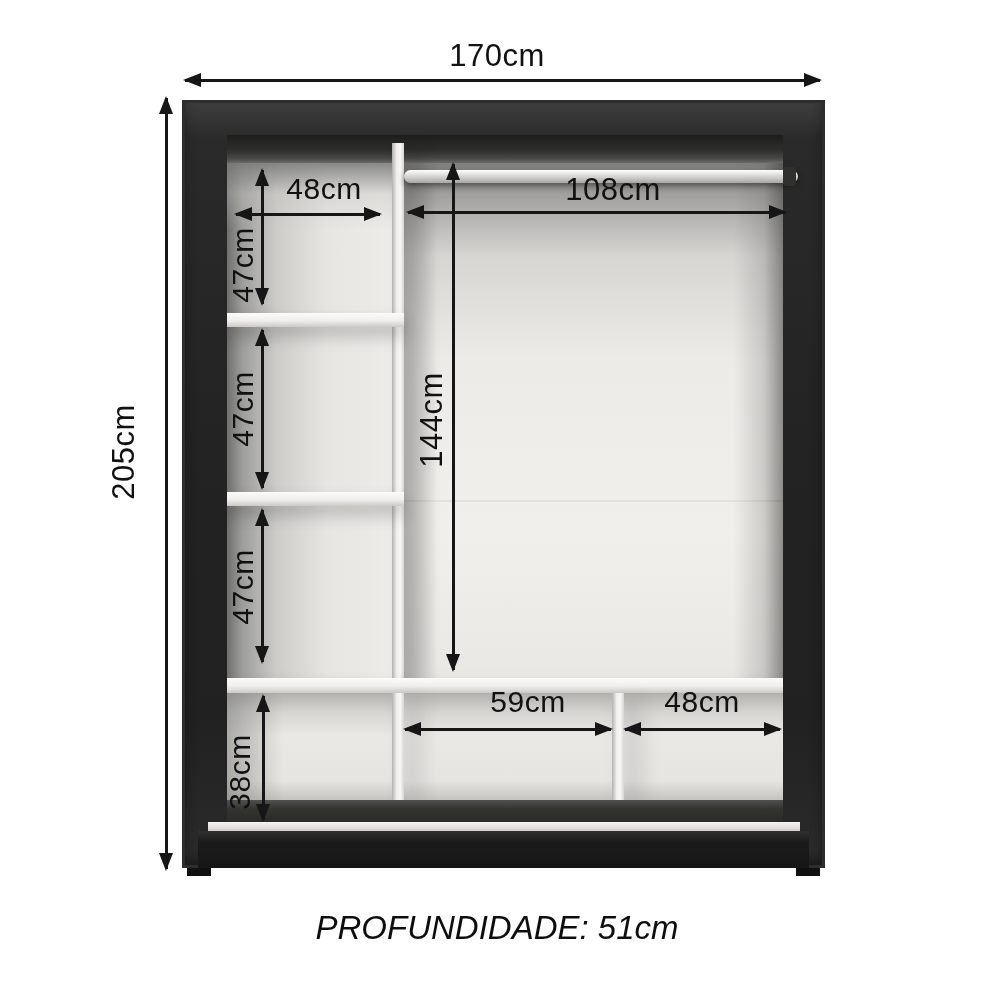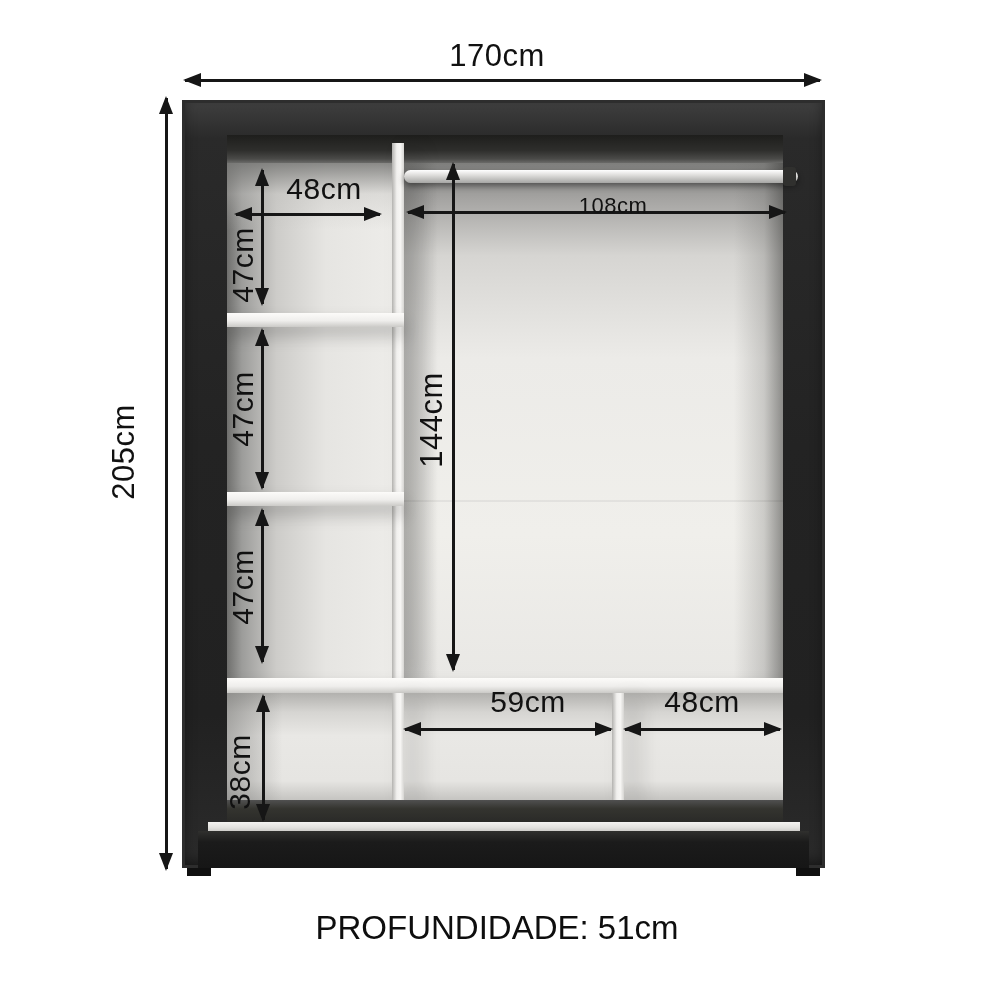--- a/index.html
+++ b/index.html
@@ -78,26 +78,26 @@
   .dlabel{position:absolute;font-size:30px;line-height:1;white-space:nowrap;color:#111;
     transform:translate(-50%,-50%);z-index:30;letter-spacing:.5px;}
   .rot{transform:translate(-50%,-50%) rotate(-90deg);}
   #lbl-total-width{left:497px;top:55px;font-size:31px;}
   #lbl-total-height{left:123px;top:452px;font-size:31px;}
   #lbl-left-shelf{left:324px;top:189px;}
   #lbl-comp1{left:243px;top:265px;}
   #lbl-comp2{left:243px;top:409px;}
   #lbl-comp3{left:243px;top:587px;}
   #lbl-bottom-left{left:240px;top:772px;}
-  #lbl-hanging-w{left:613px;top:206px;font-size:22px;}
+  #lbl-hanging-w{left:613px;top:189px;font-size:31px;}
   #lbl-hanging-h{left:431px;top:420px;font-size:31px;}
   #lbl-bottom-mid{left:528px;top:702px;}
   #lbl-bottom-right{left:702px;top:702px;}
   #footer-label{position:absolute;left:497px;top:928px;transform:translate(-50%,-50%);
-    font-size:33px;white-space:nowrap;color:#0e0e0e;z-index:30;}
+    font-size:33px;white-space:nowrap;color:#0e0e0e;z-index:30;font-style:italic;}
 </style>
 </head>
 <body>
 
 <div id="stage">
 
   <div id="wardrobe">
     <div id="interior">
       <div id="top-band"></div>
       <div id="left-col"></div>

